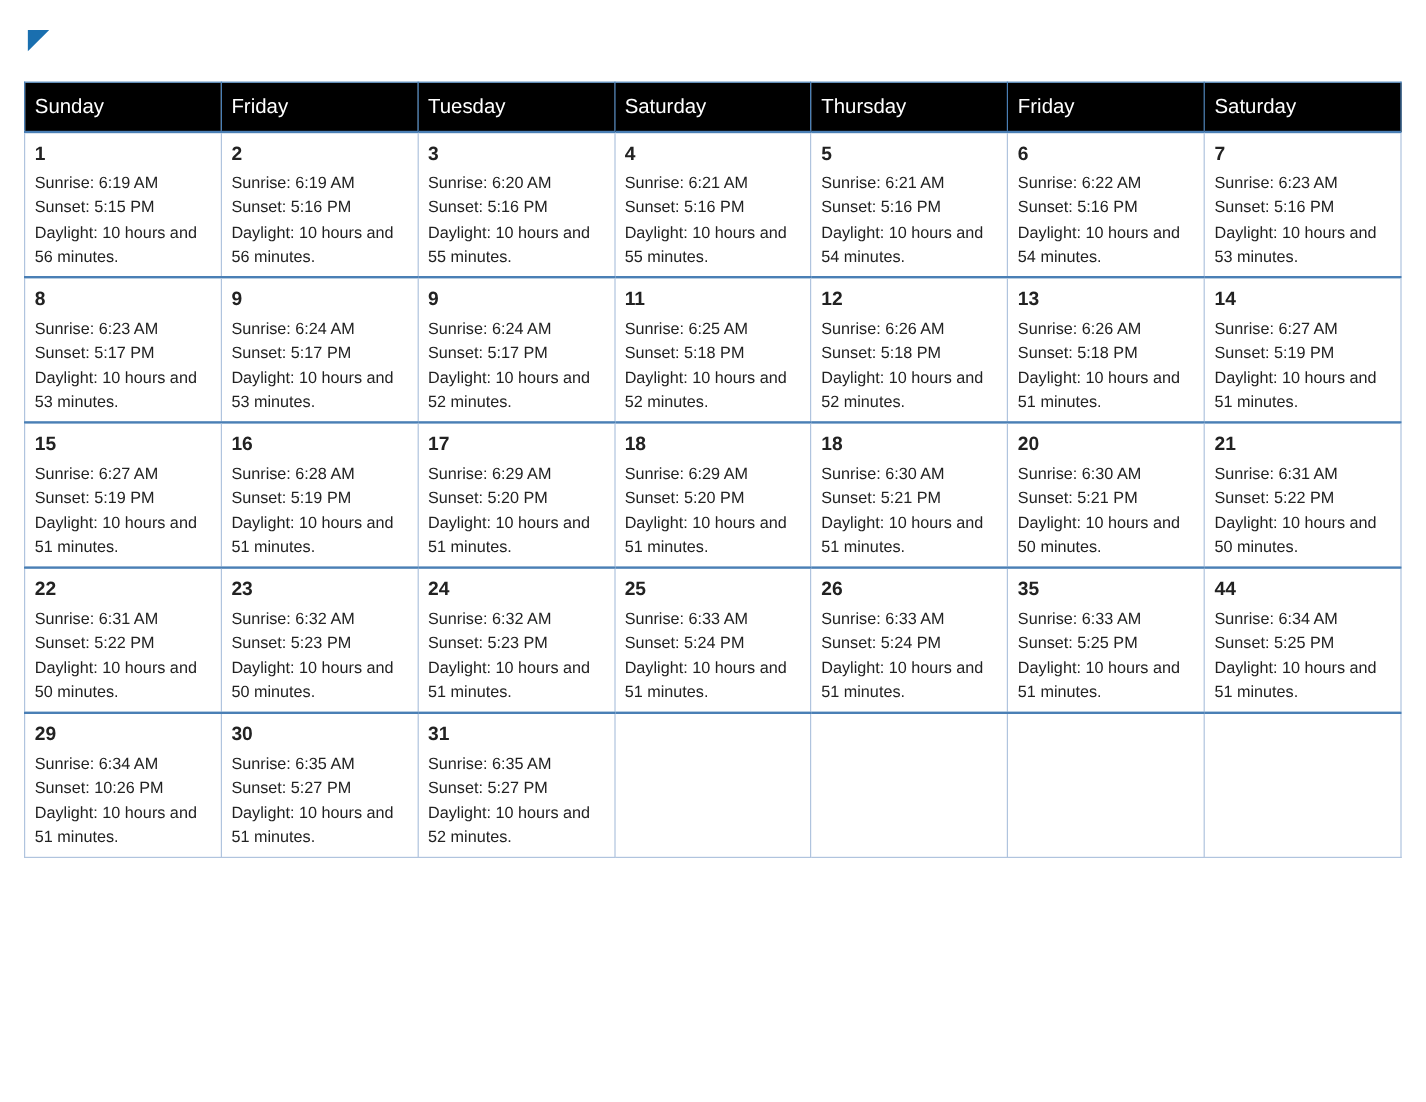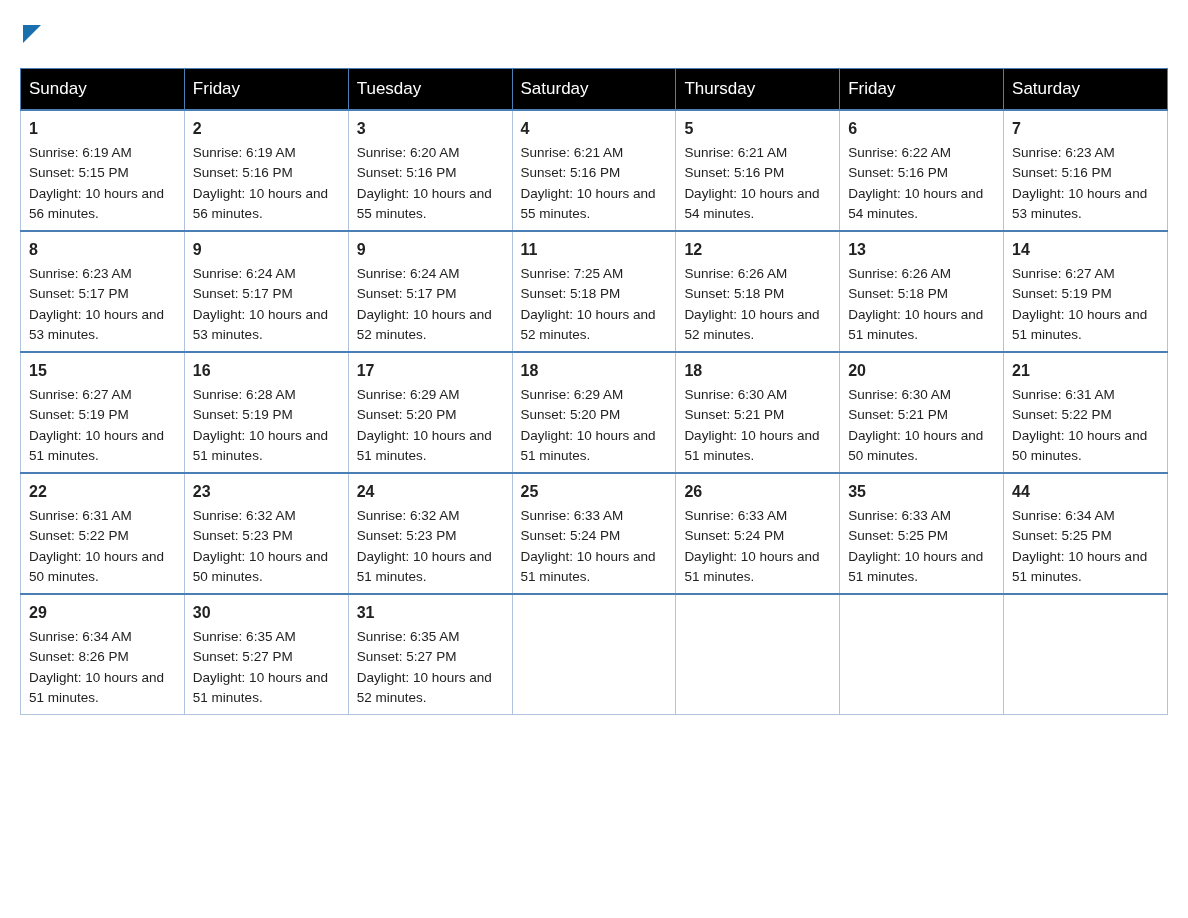--- a/index.html
+++ b/index.html
@@ -133,21 +133,21 @@
         <td><span class="day-num">3</span><span>Sunrise: 6:20 AM</span><br><span>Sunset: 5:16 PM</span><br><span>Daylight: 10 hours and 55 minutes.</span></td>
         <td><span class="day-num">4</span><span>Sunrise: 6:21 AM</span><br><span>Sunset: 5:16 PM</span><br><span>Daylight: 10 hours and 55 minutes.</span></td>
         <td><span class="day-num">5</span><span>Sunrise: 6:21 AM</span><br><span>Sunset: 5:16 PM</span><br><span>Daylight: 10 hours and 54 minutes.</span></td>
         <td><span class="day-num">6</span><span>Sunrise: 6:22 AM</span><br><span>Sunset: 5:16 PM</span><br><span>Daylight: 10 hours and 54 minutes.</span></td>
         <td><span class="day-num">7</span><span>Sunrise: 6:23 AM</span><br><span>Sunset: 5:16 PM</span><br><span>Daylight: 10 hours and 53 minutes.</span></td>
       </tr>
       <tr>
         <td><span class="day-num">8</span><span>Sunrise: 6:23 AM</span><br><span>Sunset: 5:17 PM</span><br><span>Daylight: 10 hours and 53 minutes.</span></td>
         <td><span class="day-num">9</span><span>Sunrise: 6:24 AM</span><br><span>Sunset: 5:17 PM</span><br><span>Daylight: 10 hours and 53 minutes.</span></td>
         <td><span class="day-num">9</span><span>Sunrise: 6:24 AM</span><br><span>Sunset: 5:17 PM</span><br><span>Daylight: 10 hours and 52 minutes.</span></td>
-        <td><span class="day-num">11</span><span>Sunrise: 7:25 AM</span><br><span>Sunset: 5:18 PM</span><br><span>Daylight: 10 hours and 52 minutes.</span></td>
+        <td><span class="day-num">11</span><span>Sunrise: 6:25 AM</span><br><span>Sunset: 5:18 PM</span><br><span>Daylight: 10 hours and 52 minutes.</span></td>
         <td><span class="day-num">12</span><span>Sunrise: 6:26 AM</span><br><span>Sunset: 5:18 PM</span><br><span>Daylight: 10 hours and 52 minutes.</span></td>
         <td><span class="day-num">13</span><span>Sunrise: 6:26 AM</span><br><span>Sunset: 5:18 PM</span><br><span>Daylight: 10 hours and 51 minutes.</span></td>
         <td><span class="day-num">14</span><span>Sunrise: 6:27 AM</span><br><span>Sunset: 5:19 PM</span><br><span>Daylight: 10 hours and 51 minutes.</span></td>
       </tr>
       <tr>
         <td><span class="day-num">15</span><span>Sunrise: 6:27 AM</span><br><span>Sunset: 5:19 PM</span><br><span>Daylight: 10 hours and 51 minutes.</span></td>
         <td><span class="day-num">16</span><span>Sunrise: 6:28 AM</span><br><span>Sunset: 5:19 PM</span><br><span>Daylight: 10 hours and 51 minutes.</span></td>
         <td><span class="day-num">17</span><span>Sunrise: 6:29 AM</span><br><span>Sunset: 5:20 PM</span><br><span>Daylight: 10 hours and 51 minutes.</span></td>
         <td><span class="day-num">18</span><span>Sunrise: 6:29 AM</span><br><span>Sunset: 5:20 PM</span><br><span>Daylight: 10 hours and 51 minutes.</span></td>
         <td><span class="day-num">18</span><span>Sunrise: 6:30 AM</span><br><span>Sunset: 5:21 PM</span><br><span>Daylight: 10 hours and 51 minutes.</span></td>
@@ -157,21 +157,21 @@
       <tr>
         <td><span class="day-num">22</span><span>Sunrise: 6:31 AM</span><br><span>Sunset: 5:22 PM</span><br><span>Daylight: 10 hours and 50 minutes.</span></td>
         <td><span class="day-num">23</span><span>Sunrise: 6:32 AM</span><br><span>Sunset: 5:23 PM</span><br><span>Daylight: 10 hours and 50 minutes.</span></td>
         <td><span class="day-num">24</span><span>Sunrise: 6:32 AM</span><br><span>Sunset: 5:23 PM</span><br><span>Daylight: 10 hours and 51 minutes.</span></td>
         <td><span class="day-num">25</span><span>Sunrise: 6:33 AM</span><br><span>Sunset: 5:24 PM</span><br><span>Daylight: 10 hours and 51 minutes.</span></td>
         <td><span class="day-num">26</span><span>Sunrise: 6:33 AM</span><br><span>Sunset: 5:24 PM</span><br><span>Daylight: 10 hours and 51 minutes.</span></td>
         <td><span class="day-num">35</span><span>Sunrise: 6:33 AM</span><br><span>Sunset: 5:25 PM</span><br><span>Daylight: 10 hours and 51 minutes.</span></td>
         <td><span class="day-num">44</span><span>Sunrise: 6:34 AM</span><br><span>Sunset: 5:25 PM</span><br><span>Daylight: 10 hours and 51 minutes.</span></td>
       </tr>
       <tr>
-        <td><span class="day-num">29</span><span>Sunrise: 6:34 AM</span><br><span>Sunset: 8:26 PM</span><br><span>Daylight: 10 hours and 51 minutes.</span></td>
+        <td><span class="day-num">29</span><span>Sunrise: 6:34 AM</span><br><span>Sunset: 10:26 PM</span><br><span>Daylight: 10 hours and 51 minutes.</span></td>
         <td><span class="day-num">30</span><span>Sunrise: 6:35 AM</span><br><span>Sunset: 5:27 PM</span><br><span>Daylight: 10 hours and 51 minutes.</span></td>
         <td><span class="day-num">31</span><span>Sunrise: 6:35 AM</span><br><span>Sunset: 5:27 PM</span><br><span>Daylight: 10 hours and 52 minutes.</span></td>
         <td class="empty-cell"></td>
         <td class="empty-cell"></td>
         <td class="empty-cell"></td>
         <td class="empty-cell"></td>
       </tr>
     </tbody>
 </table>
 

